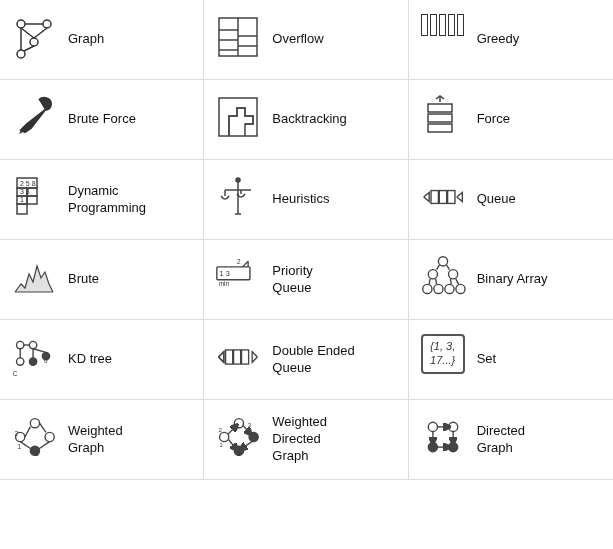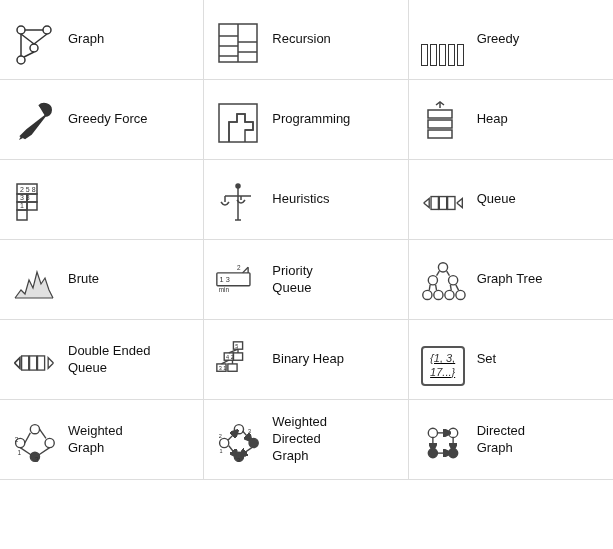--- a/index.html
+++ b/index.html
@@ -25,23 +25,22 @@
       border-right: 1px solid #ddd;
       gap: 8px;
       min-height: 80px;
     }
     .cell:nth-child(3n) { border-right: none; }
     .icon-wrap {
       flex-shrink: 0;
       width: 52px;
       height: 52px;
       display: flex;
-      align-items: flex-end;
+      align-items: flex-start;
       justify-content: center;
-      text-decoration: underline;
     }
     .label {
       font-size: 13px;
       line-height: 1.3;
       color: #111;
       font-weight: normal;
     }
 
     
     .icon-graph svg, .icon-wrap svg { width: 46px; height: 46px; }
@@ -130,21 +129,21 @@
       <svg viewBox="0 0 46 46" fill="none" stroke="#444" stroke-width="1.5">
         <rect x="4" y="4" width="38" height="38" stroke="#444"></rect>
         <line x1="23" y1="4" x2="23" y2="42" stroke="#444"></line>
         <line x1="4" y1="16" x2="23" y2="16"></line>
         <line x1="4" y1="26" x2="23" y2="26"></line>
         <line x1="4" y1="36" x2="23" y2="36"></line>
         <line x1="23" y1="22" x2="42" y2="22"></line>
         <line x1="23" y1="32" x2="42" y2="32"></line>
       </svg>
     </div>
-    <span class="label">Recursion</span>
+    <span class="label">Overflow</span>
   </div>
 
   <div class="cell">
     <div class="icon-wrap">
       <div class="array-icon">
         <span></span>
           <span></span>
           <span></span>
           <span></span>
           <span></span>
@@ -153,61 +152,62 @@
     <span class="label">Greedy</span>
   </div>
 
   <div class="cell">
     <div class="icon-wrap">
       <svg viewBox="0 0 46 46" fill="none">
         <path d="M28 6 C32 2 40 4 40 10 C40 14 37 16 34 16 L20 34 L14 38 L10 36 L16 30 L34 16" stroke="#333" stroke-width="2" fill="#333"></path>
         <path d="M10 36 L8 40 L12 38 Z" fill="#333"></path>
       </svg>
     </div>
-    <span class="label">Greedy Force</span>
+    <span class="label">Brute Force</span>
   </div>
 
   <div class="cell">
     <div class="icon-wrap">
       <svg viewBox="0 0 46 46" fill="none" stroke="#444" stroke-width="1.5">
         <rect x="4" y="4" width="38" height="38"></rect>
         <path d="M14 42 L14 22 L22 22 L22 14 L30 14 L30 22 L38 22 L38 30 L30 30 L30 42" fill="none"></path>
         <polyline points="14,42 14,22 22,22 22,14 30,14 30,22 38,22 38,30 30,30"></polyline>
       </svg>
     </div>
-    <span class="label">Programming</span>
+    <span class="label">Backtracking</span>
   </div>
 
   <div class="cell">
     <div class="icon-wrap">
       <svg viewBox="0 0 46 46" fill="none" stroke="#444" stroke-width="1.5">
         <rect x="8" y="30" width="24" height="8"></rect>
         <rect x="8" y="20" width="24" height="8"></rect>
         <rect x="8" y="10" width="24" height="8"></rect>
         <line x1="20" y1="8" x2="20" y2="2"></line>
         <polyline points="16,5 20,2 24,5"></polyline>
       </svg>
     </div>
-    <span class="label">Heap</span>
+    <span class="label">Force</span>
   </div>
 
   <div class="cell">
     <div class="icon-wrap">
       <svg viewBox="0 0 46 46" fill="none" stroke="#444" stroke-width="1.5">
         <rect x="6" y="4" width="20" height="10"></rect>
         <rect x="6" y="14" width="10" height="8"></rect>
         <rect x="16" y="14" width="10" height="8"></rect>
         <rect x="6" y="22" width="10" height="8"></rect>
         <rect x="16" y="22" width="10" height="8"></rect>
         <rect x="6" y="30" width="10" height="10"></rect>
         <text x="9" y="12" font-size="7" fill="#333" stroke="none">2 5 8</text>
         <text x="9" y="20" font-size="7" fill="#333" stroke="none">3 3</text>
         <text x="9" y="28" font-size="7" fill="#333" stroke="none">1</text>
       </svg>
     </div>
+    <span class="label">Dynamic<br>Programming</span>
   </div>
 
   <div class="cell">
     <div class="icon-wrap">
       <svg viewBox="0 0 46 46" fill="none" stroke="#444" stroke-width="1.5">
 
         <line x1="23" y1="6" x2="23" y2="40"></line>
         <line x1="10" y1="16" x2="36" y2="16"></line>
 
         <path d="M6 22 Q10 28 14 22"></path>
@@ -272,57 +272,56 @@
         <circle cx="32" cy="38" r="5" fill="#fff"></circle>
         <circle cx="44" cy="38" r="5" fill="#fff"></circle>
         <line x1="21" y1="12" x2="18" y2="17"></line>
         <line x1="29" y1="12" x2="32" y2="17"></line>
         <line x1="11" y1="27" x2="10" y2="33"></line>
         <line x1="17" y1="27" x2="18" y2="33"></line>
         <line x1="33" y1="27" x2="34" y2="33"></line>
         <line x1="39" y1="27" x2="42" y2="33"></line>
       </svg>
     </div>
-    <span class="label">Graph Tree</span>
-  </div>
-
+    <span class="label">Binary Array</span>
+  </div>
+
+  <div class="cell">
+    <div class="icon-wrap">
+      <svg viewBox="0 0 50 46" fill="none" stroke="#444" stroke-width="1.5">
+        <circle cx="10" cy="10" r="4" fill="#fff"></circle>
+        <circle cx="24" cy="10" r="4" fill="#fff"></circle>
+        <circle cx="38" cy="22" r="4" fill="#444"></circle>
+        <circle cx="10" cy="28" r="4" fill="#fff"></circle>
+        <circle cx="24" cy="28" r="4" fill="#444"></circle>
+        <line x1="14" y1="10" x2="20" y2="10"></line>
+        <line x1="24" y1="14" x2="38" y2="18"></line>
+        <line x1="24" y1="14" x2="24" y2="24"></line>
+        <line x1="10" y1="14" x2="10" y2="24"></line>
+        <text x="36" y="30" font-size="7" fill="#333" stroke="none">0</text>
+        <text x="2" y="44" font-size="7" fill="#333" stroke="none">C</text>
+      </svg>
+    </div>
+    <span class="label">KD tree</span>
+  </div>
 
   <div class="cell">
     <div class="icon-wrap">
       <svg viewBox="0 0 52 32" fill="none" stroke="#444" stroke-width="1.5">
         <polyline points="4,16 10,10 10,22 4,16"></polyline>
         <rect x="12" y="8" width="8" height="16"></rect>
         <rect x="21" y="8" width="8" height="16"></rect>
         <rect x="30" y="8" width="8" height="16"></rect>
         <polyline points="48,16 42,10 42,22 48,16"></polyline>
         <polyline points="4,16 10,10 10,22 4,16"></polyline>
       </svg>
     </div>
     <span class="label">Double Ended<br>Queue</span>
   </div>
 
-  <div class="cell">
-    <div class="icon-wrap">
-      <svg viewBox="0 0 50 50" fill="none" stroke="#444" stroke-width="1.5">
-        <rect x="20" y="2" width="10" height="8"></rect>
-        <rect x="10" y="14" width="10" height="8"></rect>
-        <rect x="20" y="14" width="10" height="8"></rect>
-        <rect x="2" y="26" width="10" height="8"></rect>
-        <rect x="14" y="26" width="10" height="8"></rect>
-        <line x1="25" y1="10" x2="15" y2="14"></line>
-        <line x1="25" y1="10" x2="25" y2="14"></line>
-        <line x1="15" y1="22" x2="7" y2="26"></line>
-        <line x1="19" y1="22" x2="19" y2="26"></line>
-        <text x="22" y="9" font-size="6" fill="#333" stroke="none">5</text>
-        <text x="12" y="21" font-size="6" fill="#333" stroke="none">4 2</text>
-        <text x="4" y="33" font-size="6" fill="#333" stroke="none">3 1</text>
-      </svg>
-    </div>
-    <span class="label">Binary Heap</span>
-  </div>
 
   <div class="cell">
     <div class="icon-wrap">
       <div class="set-icon">{1, 3,<br>17...}</div>
     </div>
     <span class="label">Set</span>
   </div>
 
   <div class="cell">
     <div class="icon-wrap">

